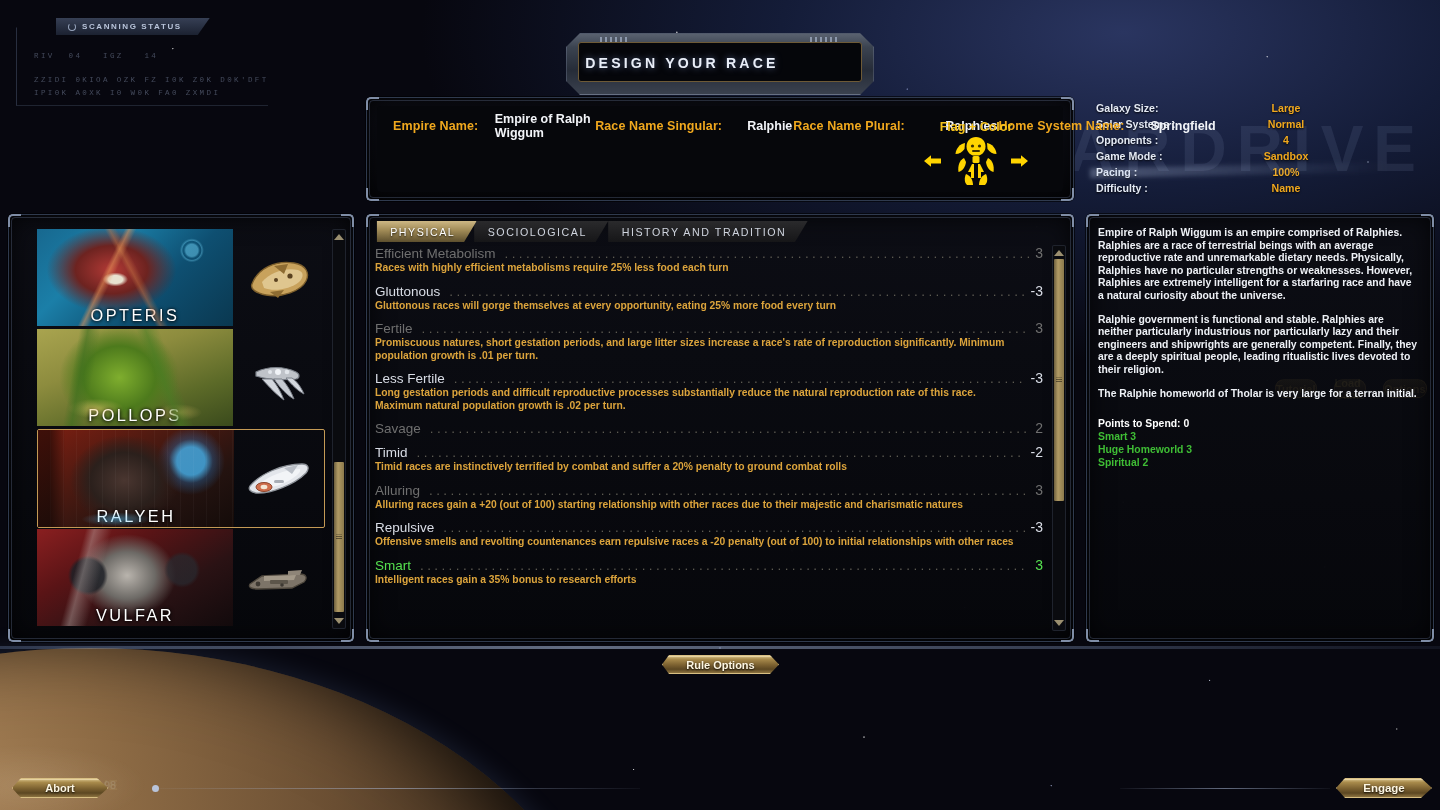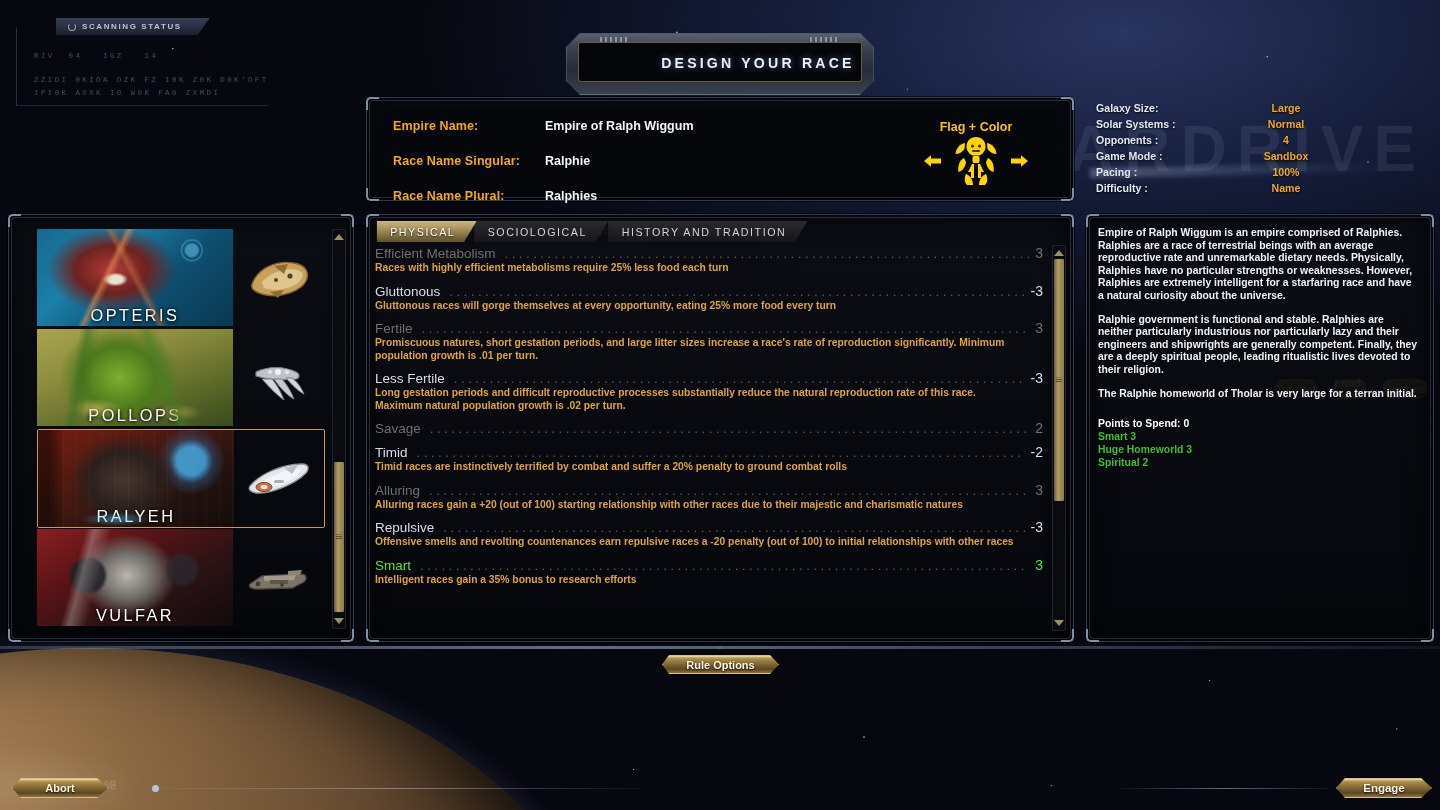--- a/index.html
+++ b/index.html
@@ -142,21 +142,21 @@
     position: absolute; top: 4px; width: 30px; height: 8px;
     background: repeating-linear-gradient(90deg, rgba(190,205,230,.55) 0 2px, transparent 2px 5px);
   }
   .title-plate-grip.l { left: 34px; }
   .title-plate-grip.r { right: 34px; }
   .title-plate-inner {
     position: absolute; left: 12px; top: 9px; right: 12px; bottom: 13px;
     background: #05060a;
     border: 1px solid #6e5a36;
     border-radius: 3px;
-    display: flex; align-items: center; justify-content: flex-end;
+    display: flex; align-items: center; justify-content: flex-start;
   }
   .title-text {
     font-size: 15px; font-weight: 700;
     letter-spacing: 3.4px;
     color: #e9eef8;
     text-shadow: 0 0 8px rgba(160,190,255,.5);
     font-family: "Liberation Sans", sans-serif;
     transform: scaleX(.94);
   }
 
@@ -186,21 +186,21 @@
   .corner.br { right: -1px; bottom: -1px; border-left: 0; border-top: 0; border-radius: 0 0 5px 0; }
 
   
   #empire-panel { left: 366px; top: 97px; width: 708px; height: 104px; }
   .empire-inner {
     position: absolute; left: 10px; top: 8px; right: 10px; bottom: 8px;
     background: #06070b;
     border-radius: 4px;
     padding: 11px 16px;
   }
-  .empire-rows { display: flex; flex-direction: column; gap: 18px; }
+  .empire-rows { display: flex; flex-direction: row; gap: 1px; }
   .empire-row { display: flex; align-items: center; height: 17px; }
   .empire-label {
     width: 152px;
     font-size: 12.5px; font-weight: 700;
     color: #f0a81e;
     letter-spacing: .1px;
   }
   .empire-value {
     font-size: 12.5px; font-weight: 700;
     color: #f2f4f8;

